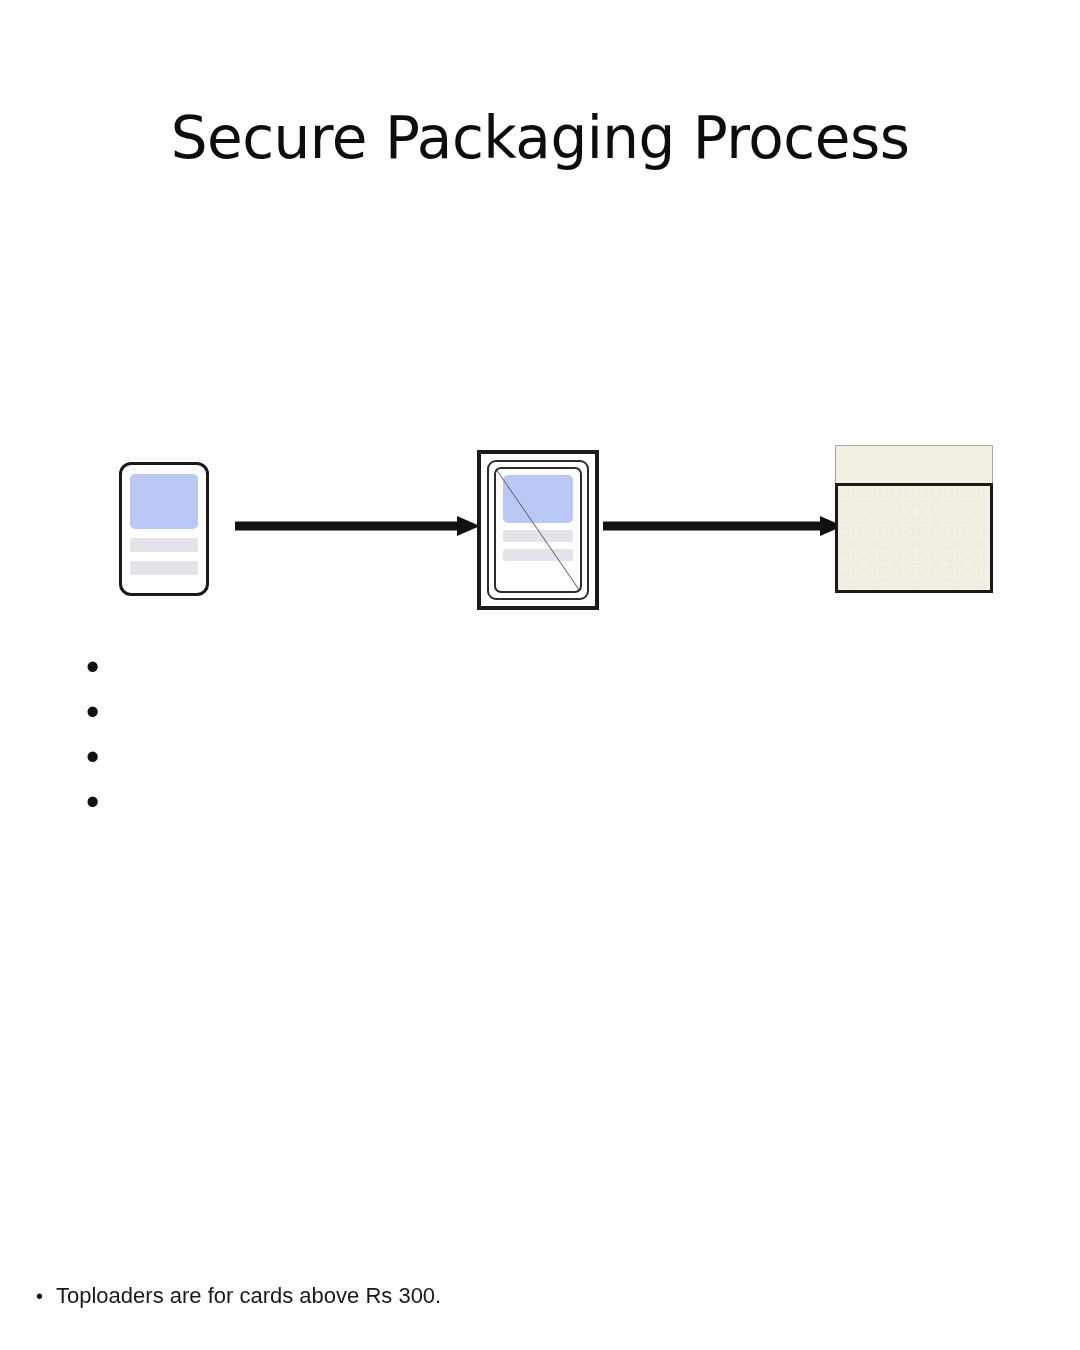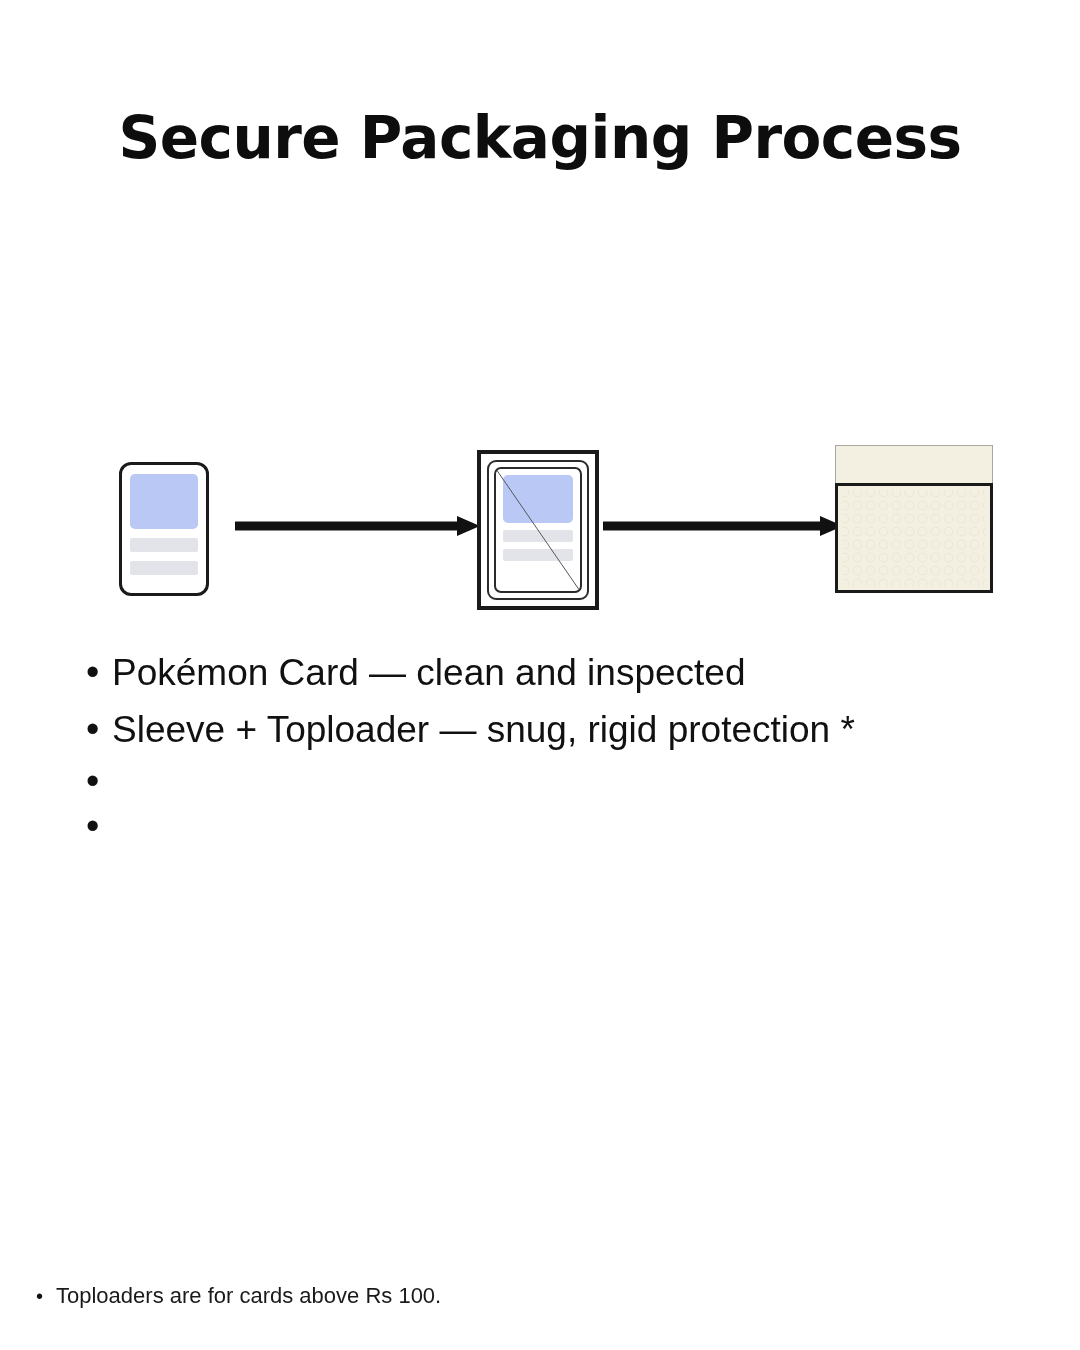--- a/index.html
+++ b/index.html
@@ -17,21 +17,21 @@
   }
 
   
   .slide-title {
     position: absolute;
     top: 104px;
     left: 0;
     width: 1080px;
     text-align: center;
     font-size: 58px;
-    font-weight: bold;
+    font-weight: normal;
     letter-spacing: -0.5px;
     color: #0d0d0d;
     font-family: "DejaVu Sans", sans-serif;
   }
 
   
   .diagram {
     position: absolute;
     left: 0;
     top: 420px;
@@ -255,34 +255,32 @@
       </svg>
     </div>
   </div>
 
 </div>
 
 <div class="bullets">
 
   <div class="bullet-row">
     <span class="bullet-dot">•</span>
-    <span class="bullet-text">Pokémon Card — clean and inspected</span>
-  </div>
-
-  <div class="bullet-row">
-    <span class="bullet-dot">•</span>
-    <span class="bullet-text">Sleeve + Toploader — snug, rigid protection *</span>
+  </div>
+
+  <div class="bullet-row">
+    <span class="bullet-dot">•</span>
   </div>
 
   <div class="bullet-row">
     <span class="bullet-dot">•</span>
   </div>
 
   <div class="bullet-row">
     <span class="bullet-dot">•</span>
   </div>
 
 </div>
 
 <div class="footnote">
   <span class="footnote-dot">•</span>
-  <span class="footnote-text">Toploaders are for cards above Rs 100.</span>
+  <span class="footnote-text">Toploaders are for cards above Rs 300.</span>
 </div>
 
 </body></html>

